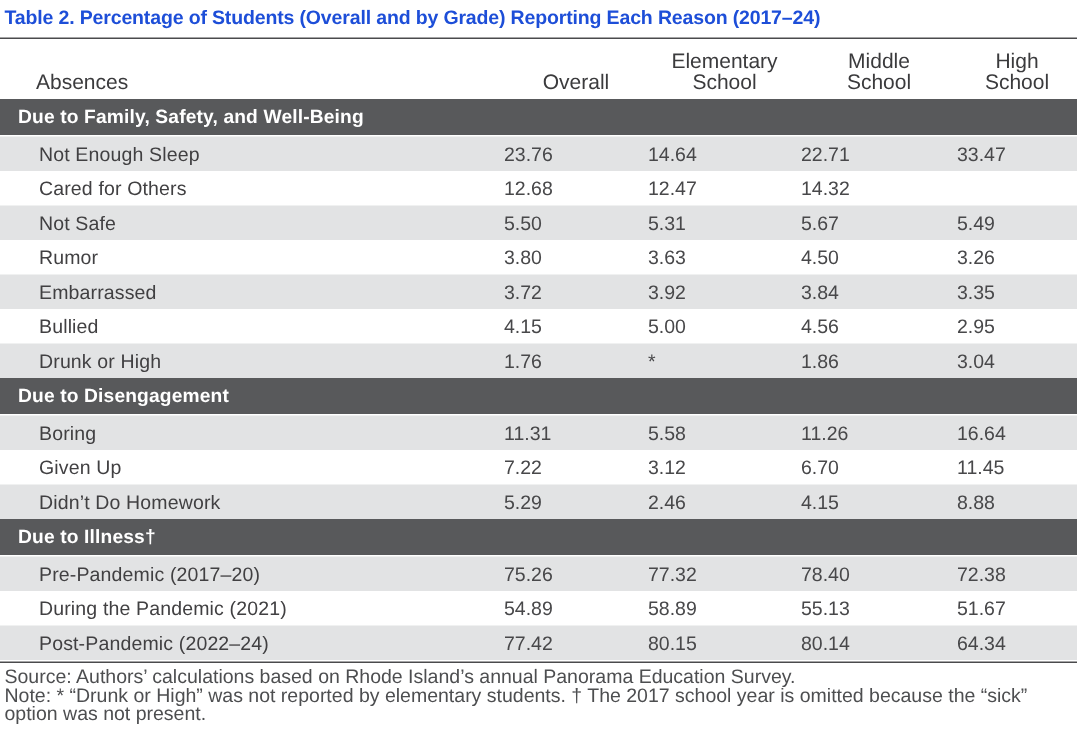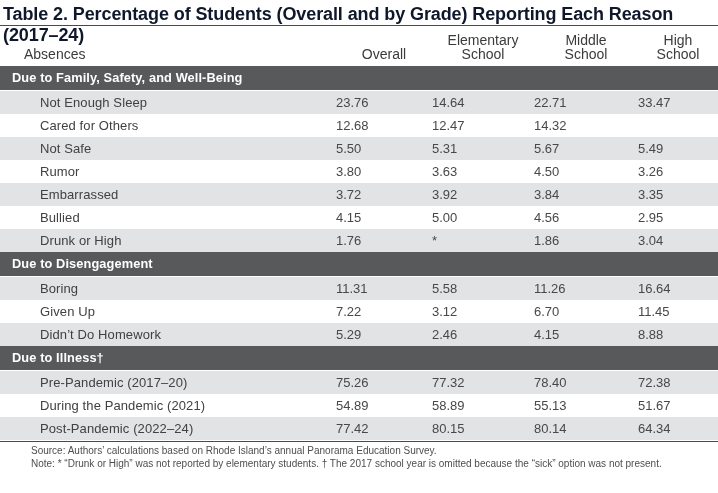--- a/index.html
+++ b/index.html
@@ -6,21 +6,21 @@
   html, body { background: #ffffff; }
   body {
     width: 718px; height: 493px;
     font-family: "Liberation Sans", "DejaVu Sans", sans-serif;
     color: #414042;
     overflow: hidden;
   }
   .page { width: 718px; height: 493px; position: relative; }
 
   .title {
-    font-size: 18px; font-weight: bold; color: #0f172a;
+    font-size: 13px; font-weight: bold; color: #1d4ed8;
     padding: 4px 0 0 3px; letter-spacing: -0.1px;
     height: 25px;
   }
   .top-rule { border-top: 1.5px solid #4a4a4c; width: 718px; }
 
   .grid-row {
     display: grid;
     grid-template-columns: 336px 96px 102px 104px 80px;
     align-items: center;
   }
@@ -38,28 +38,28 @@
   .section-bar {
     background: #58595b; color: #ffffff;
     font-weight: bold; font-size: 12.8px;
     height: 24px; line-height: 24px;
     padding-left: 12px;
     margin-bottom: 1px;
     letter-spacing: 0.1px;
   }
   .row { height: 23px; font-size: 13px; }
   .row.stripe { background: #e2e3e4; }
-  .row .label { padding-left: 40px; color: #414042; letter-spacing: 0.1px; }
+  .row .label { padding-left: 14px; color: #414042; letter-spacing: 0.1px; margin-left: 12px; }
   .row .num { color: #48484a; }
 
   .bottom-rule { border-top: 1.5px solid #4a4a4c; width: 718px; margin-top: 1px; }
 
   .footer {
     padding: 3px 4px 0 3px;
-    font-size: 10px; line-height: 12.5px; color: #4d4e50; margin-left: 28px;
+    font-size: 13px; line-height: 12.5px; color: #4d4e50;
   }
 </style>
 </head>
 <body>
 
 <div class="page">
 
   <div class="title">Table 2. Percentage of Students (Overall and by Grade) Reporting Each Reason (2017–24)</div>
   <div class="top-rule"></div>
 

